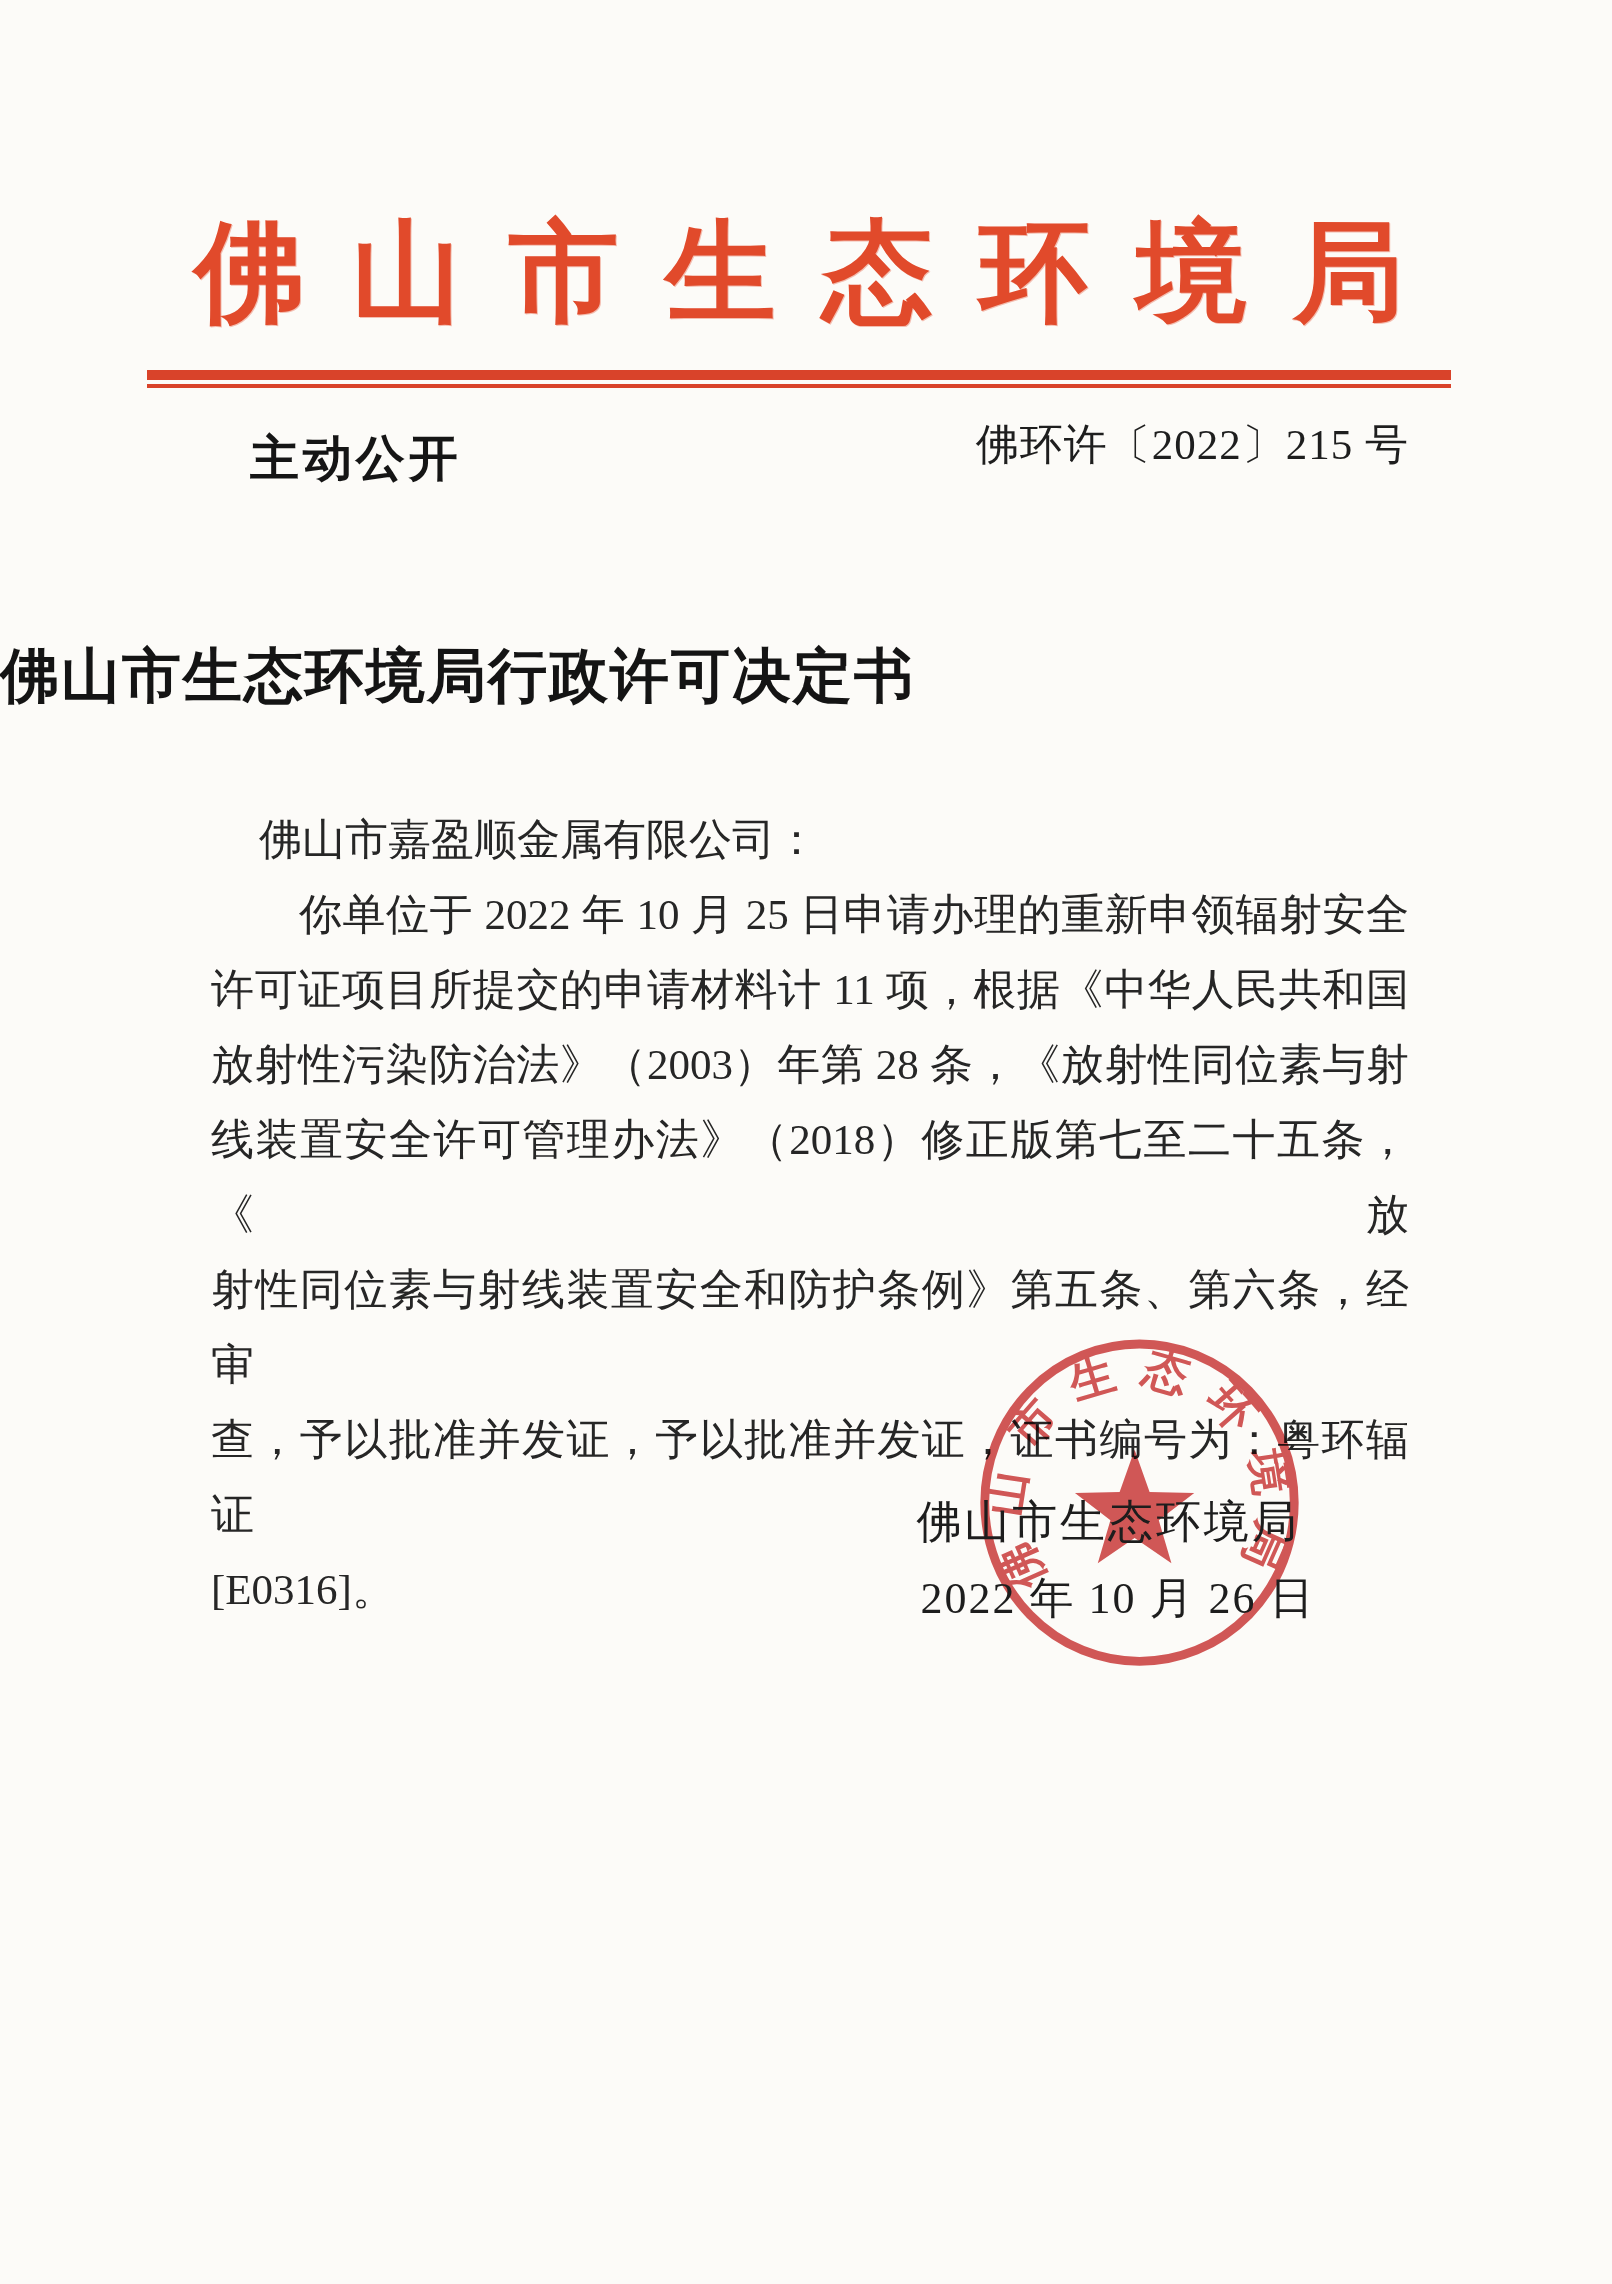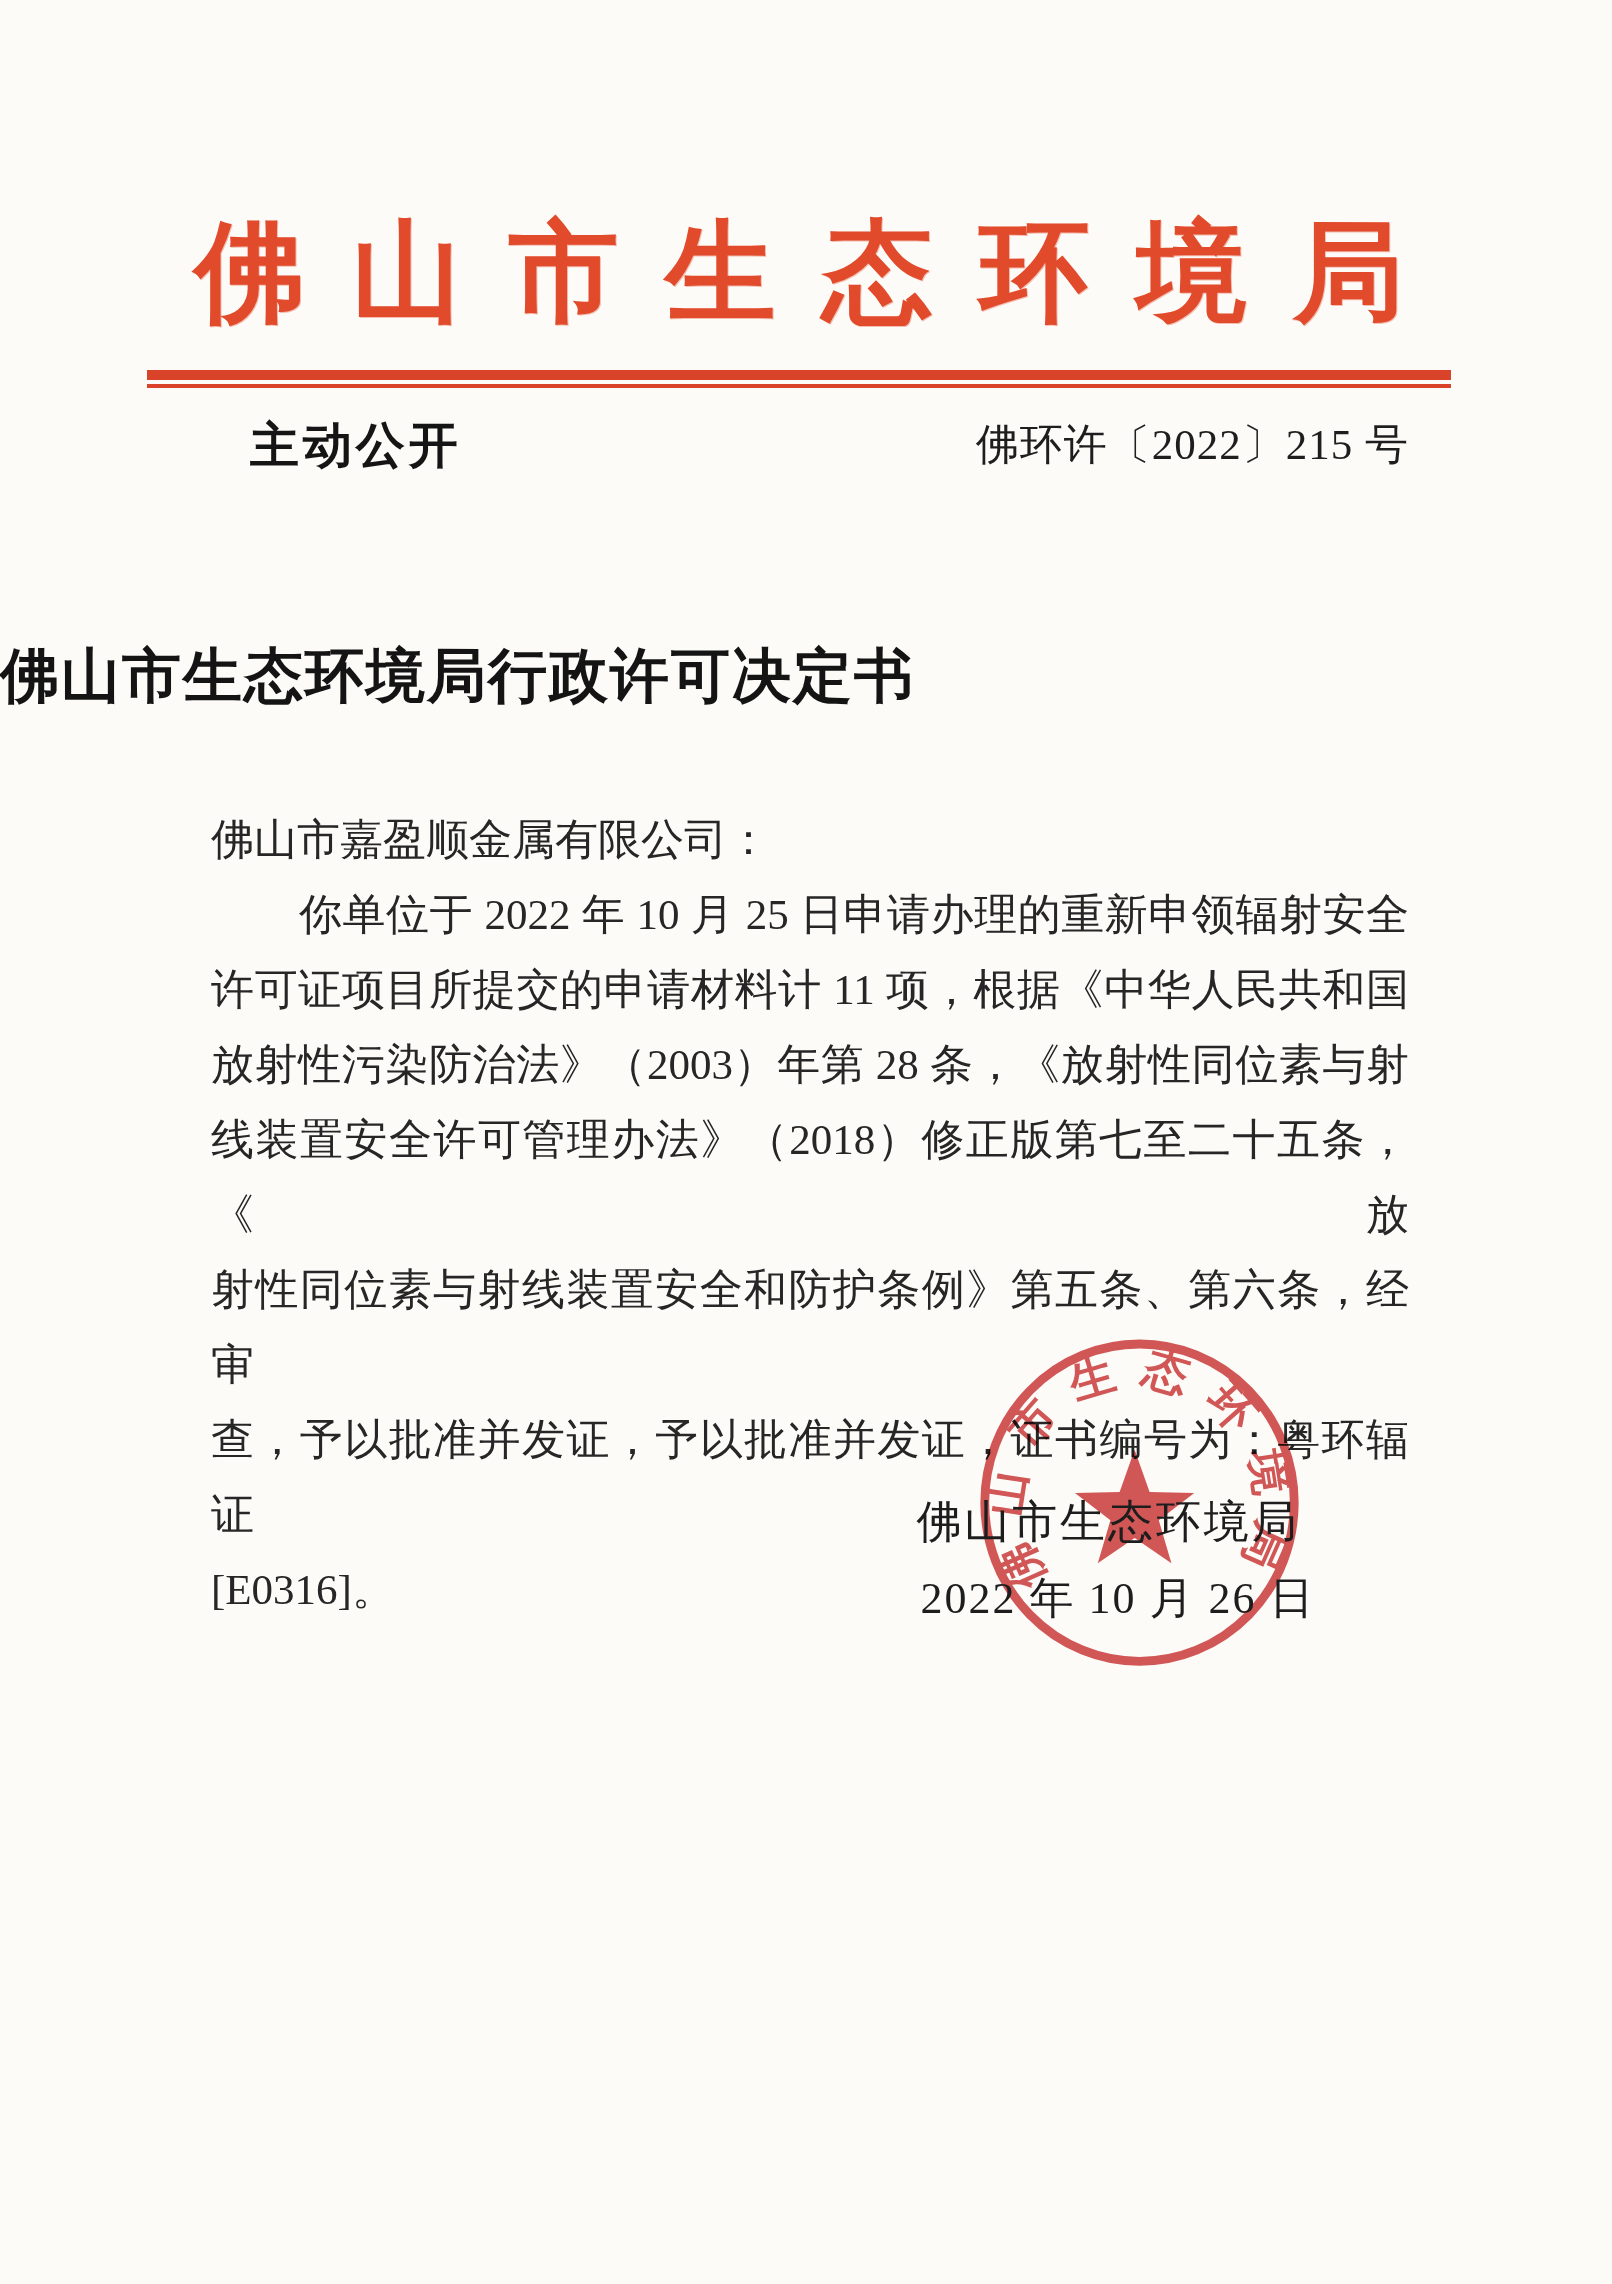--- a/index.html
+++ b/index.html
@@ -31,21 +31,21 @@
     position:absolute; left:147px; top:384px; width:1304px; height:3.9px;
     background:#d9432a;
   }
 
   
   .meta-row {
     position:absolute; left:211px; top:420px; width:1198px;
     display:flex; justify-content:space-between; align-items:flex-start;
   }
   .disclosure {
-    margin-left:39px; margin-top:0;
+    margin-left:39px; margin-top:13px;
     font-family:"Liberation Sans","DejaVu Sans",sans-serif;
     font-weight:700; font-size:49px; line-height:51px;
     letter-spacing:3.9px; color:#151515;
   }
   .doc-number {
     font-size:43px; line-height:49px; color:#1e1e1e; letter-spacing:1px;
     white-space:nowrap;
   }
 
   
@@ -55,21 +55,21 @@
     font-size:59px; line-height:67px; font-weight:700;
     letter-spacing:2px; color:#141414;
     white-space:nowrap;
   }
 
   
   .body-block {
     position:absolute; top:802px; left:211px; width:1198px;
     font-size:43px; line-height:75px; color:#262626;
   }
-  .salutation { text-align:left; white-space:nowrap; }
+  .salutation { text-align:left; white-space:nowrap;margin-left:48px; }
   .body-line { text-align:justify; text-align-last:justify; }
   .body-line:first-child { text-indent:88px;font-family:Liberation Serif, serif; }
   .body-line:last-child { text-align-last:left; }
 
   
   .stamp {
     position:absolute; left:973px; top:1334px; width:333px; height:353px;
     mix-blend-mode:multiply; opacity:.9;
   }
   .seal-ring { fill:none; stroke:#cf4646; stroke-width:9px; }

